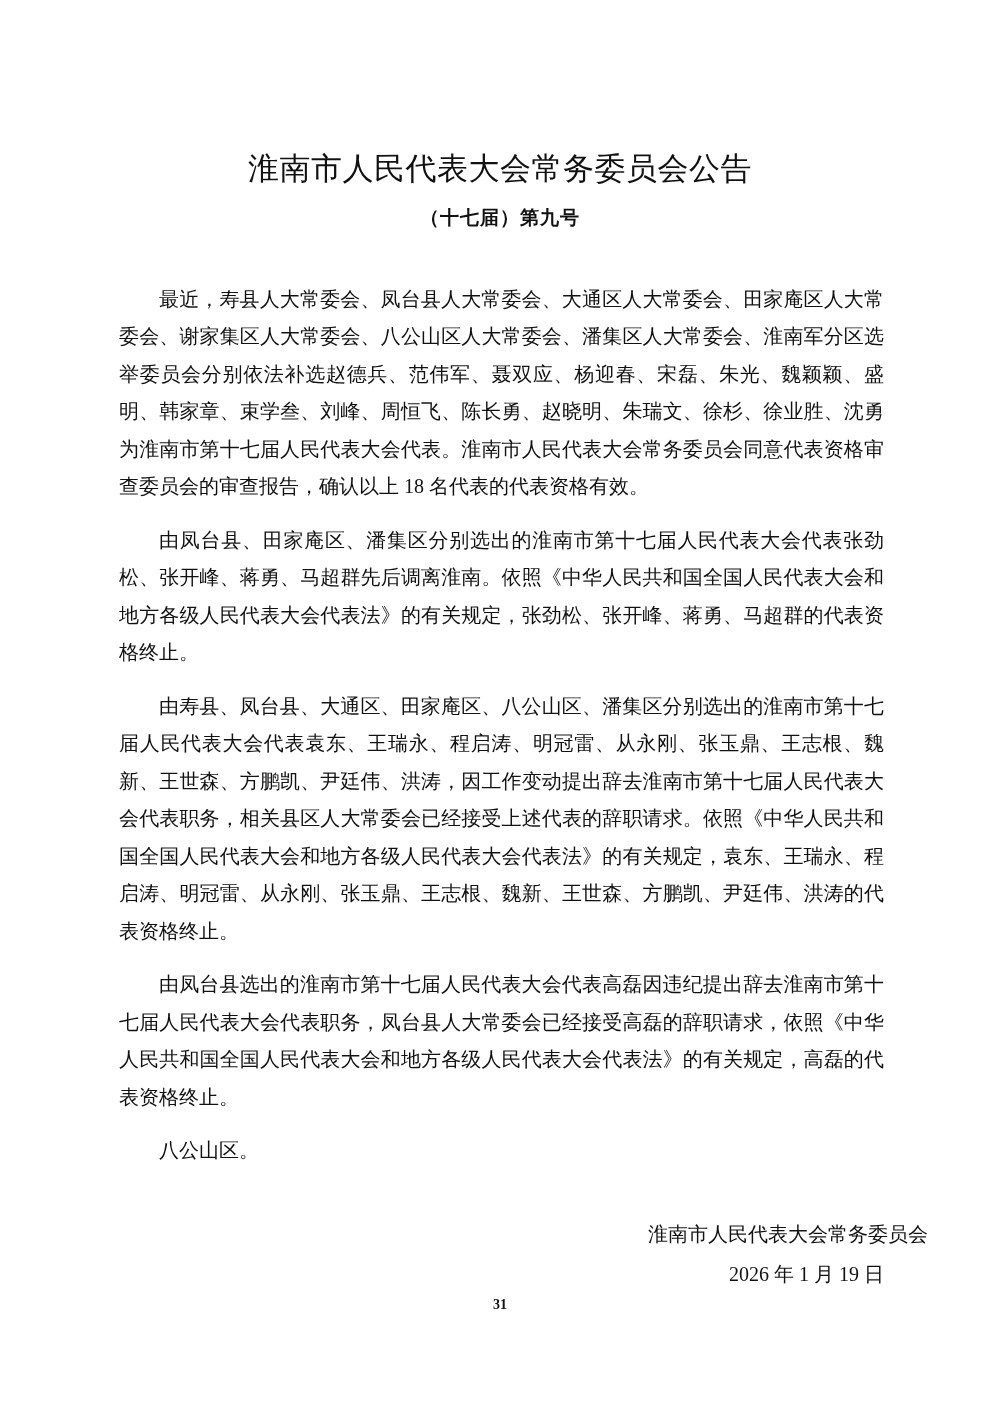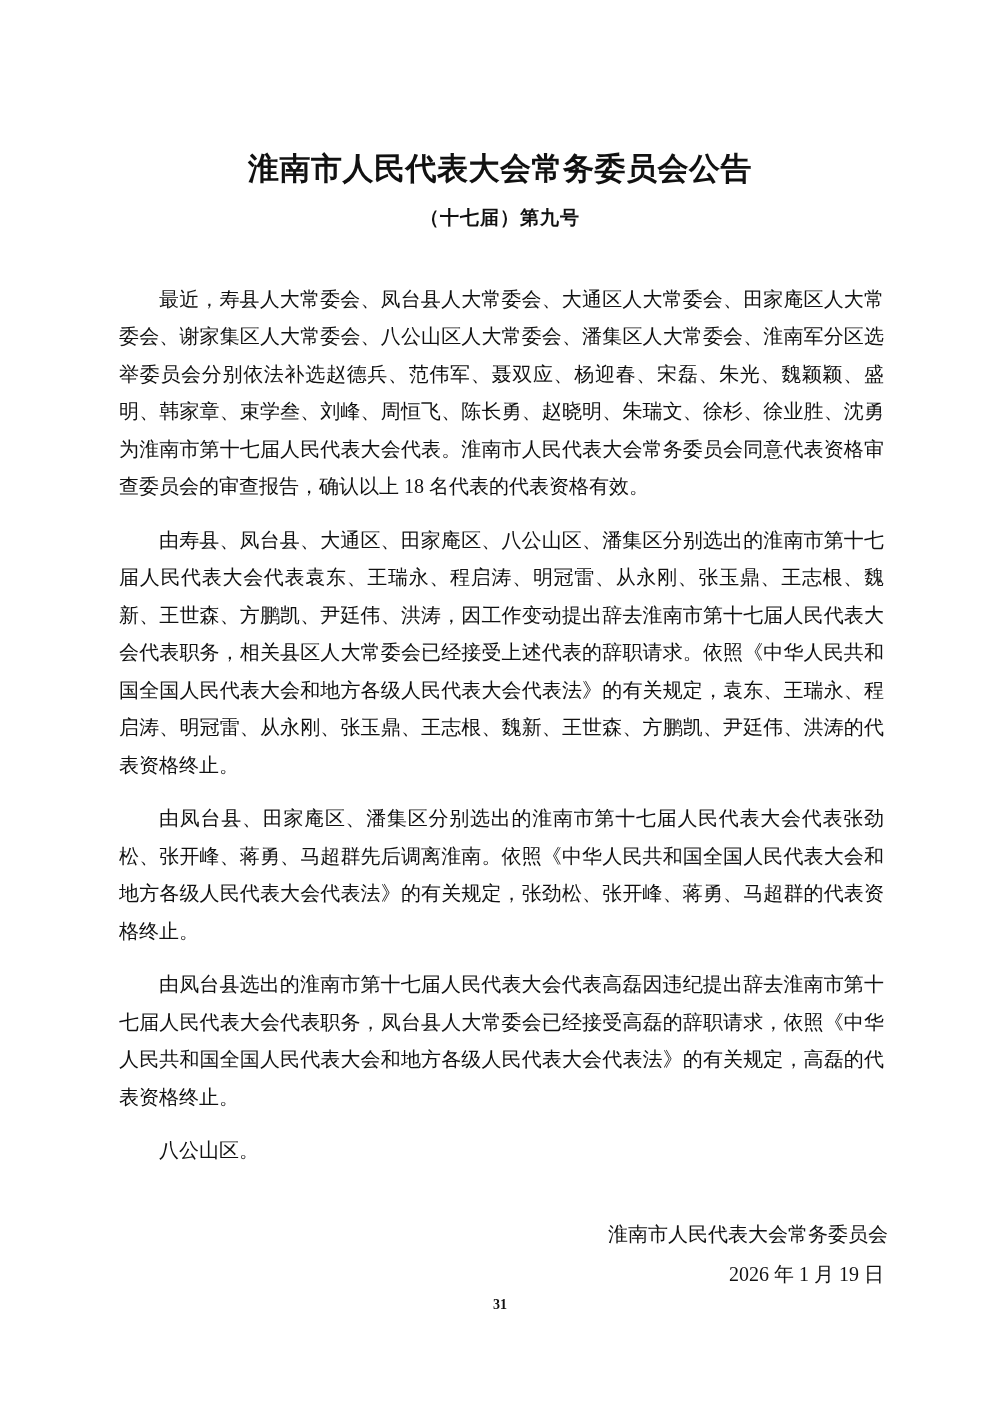--- a/index.html
+++ b/index.html
@@ -13,21 +13,21 @@
     margin: 0 auto;
     background: #ffffff;
     color: #111111;
     font-family: "Liberation Serif", "DejaVu Serif", serif;
     overflow: hidden;
   }
   .doc-title {
     padding-top: 150px;
     text-align: center;
     font-size: 31px;
-    font-weight: bold;
+    font-weight: normal;
     letter-spacing: 0.5px;
     line-height: 1.25;
   }
   .doc-subtitle {
     margin-top: 16px;
     text-align: center;
     font-size: 19px;
     font-weight: bold;
     letter-spacing: 1px;
   }
@@ -36,21 +36,21 @@
     font-size: 20px;
     line-height: 37.5px;
     text-align: justify;
   }
   .doc-body p {
     text-indent: 2em;
     margin: 16px;
   }
   .signature-block {
     margin-top: 46px;
-    margin-right: 112px;
+    margin-right: 72px;
     text-align: right;
     font-size: 20px;
     line-height: 37.5px;
   }
   .doc-date {
     margin-top: 8px;
     margin-right: 116px;
     text-align: right;
     font-size: 20px;
   }
@@ -69,22 +69,22 @@
 <body>
 
 <div class="page">
 
   <h1 class="doc-title">淮南市人民代表大会常务委员会公告</h1>
 
   <h2 class="doc-subtitle">（十七届）第九号</h2>
 
   <div class="doc-body">
     <p>最近，寿县人大常委会、凤台县人大常委会、大通区人大常委会、田家庵区人大常委会、谢家集区人大常委会、八公山区人大常委会、潘集区人大常委会、淮南军分区选举委员会分别依法补选赵德兵、范伟军、聂双应、杨迎春、宋磊、朱光、魏颖颖、盛明、韩家章、束学叁、刘峰、周恒飞、陈长勇、赵晓明、朱瑞文、徐杉、徐业胜、沈勇为淮南市第十七届人民代表大会代表。淮南市人民代表大会常务委员会同意代表资格审查委员会的审查报告，确认以上 18 名代表的代表资格有效。</p>
+    <p>由凤台县、田家庵区、潘集区分别选出的淮南市第十七届人民代表大会代表张劲松、张开峰、蒋勇、马超群先后调离淮南。依照《中华人民共和国全国人民代表大会和地方各级人民代表大会代表法》的有关规定，张劲松、张开峰、蒋勇、马超群的代表资格终止。</p>
     <p>由寿县、凤台县、大通区、田家庵区、八公山区、潘集区分别选出的淮南市第十七届人民代表大会代表袁东、王瑞永、程启涛、明冠雷、从永刚、张玉鼎、王志根、魏新、王世森、方鹏凯、尹廷伟、洪涛，因工作变动提出辞去淮南市第十七届人民代表大会代表职务，相关县区人大常委会已经接受上述代表的辞职请求。依照《中华人民共和国全国人民代表大会和地方各级人民代表大会代表法》的有关规定，袁东、王瑞永、程启涛、明冠雷、从永刚、张玉鼎、王志根、魏新、王世森、方鹏凯、尹廷伟、洪涛的代表资格终止。</p>
-    <p>由凤台县、田家庵区、潘集区分别选出的淮南市第十七届人民代表大会代表张劲松、张开峰、蒋勇、马超群先后调离淮南。依照《中华人民共和国全国人民代表大会和地方各级人民代表大会代表法》的有关规定，张劲松、张开峰、蒋勇、马超群的代表资格终止。</p>
     <p>由凤台县选出的淮南市第十七届人民代表大会代表高磊因违纪提出辞去淮南市第十七届人民代表大会代表职务，凤台县人大常委会已经接受高磊的辞职请求，依照《中华人民共和国全国人民代表大会和地方各级人民代表大会代表法》的有关规定，高磊的代表资格终止。</p>
     <p>八公山区。</p>
   </div>
 
   <div class="signature-block">淮南市人民代表大会常务委员会</div>
 
   <div class="doc-date">2026 年 1 月 19 日</div>
 
   <div class="page-number">31</div>
 

